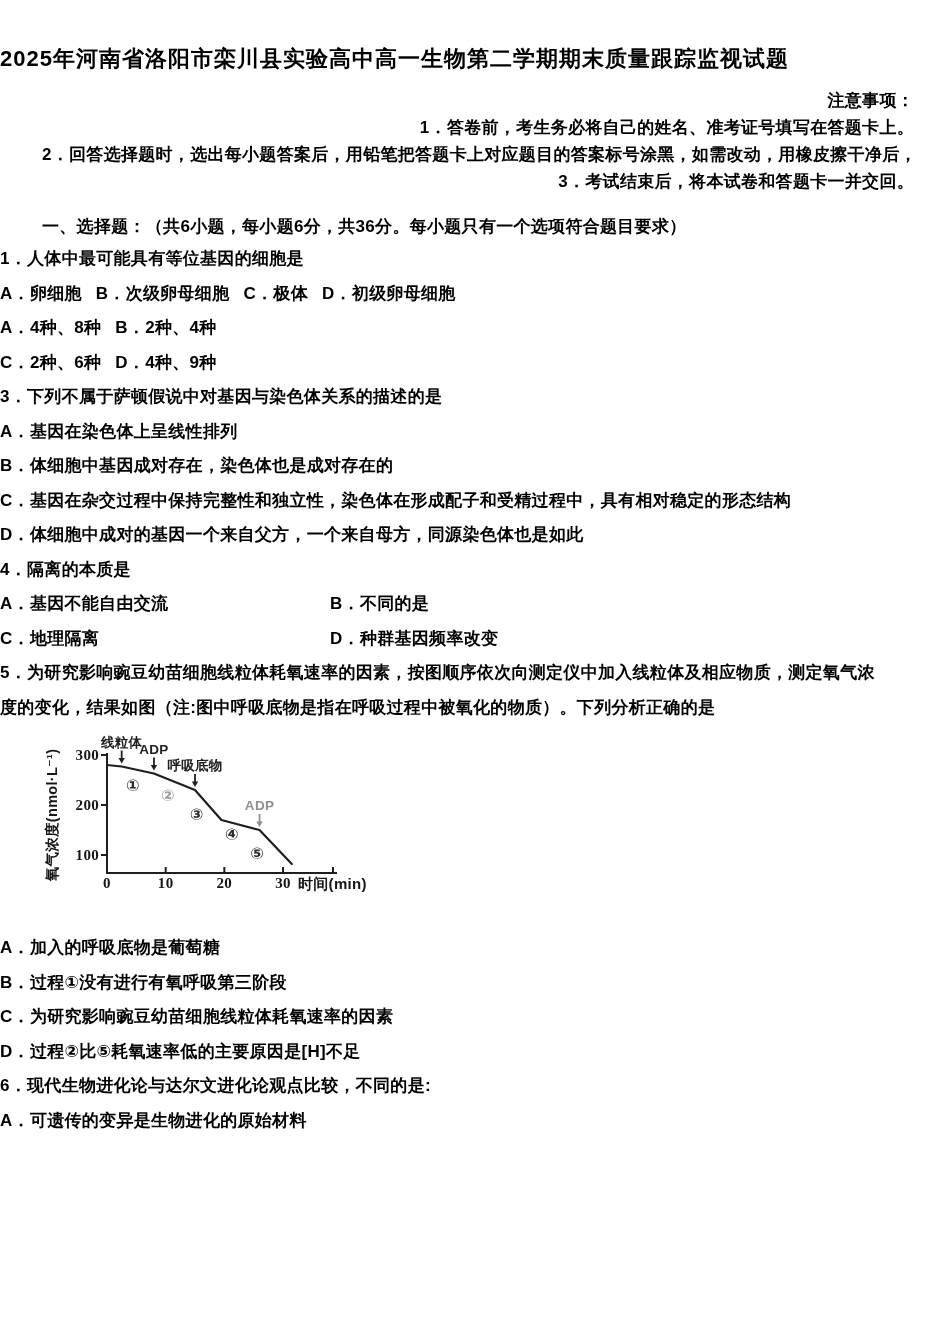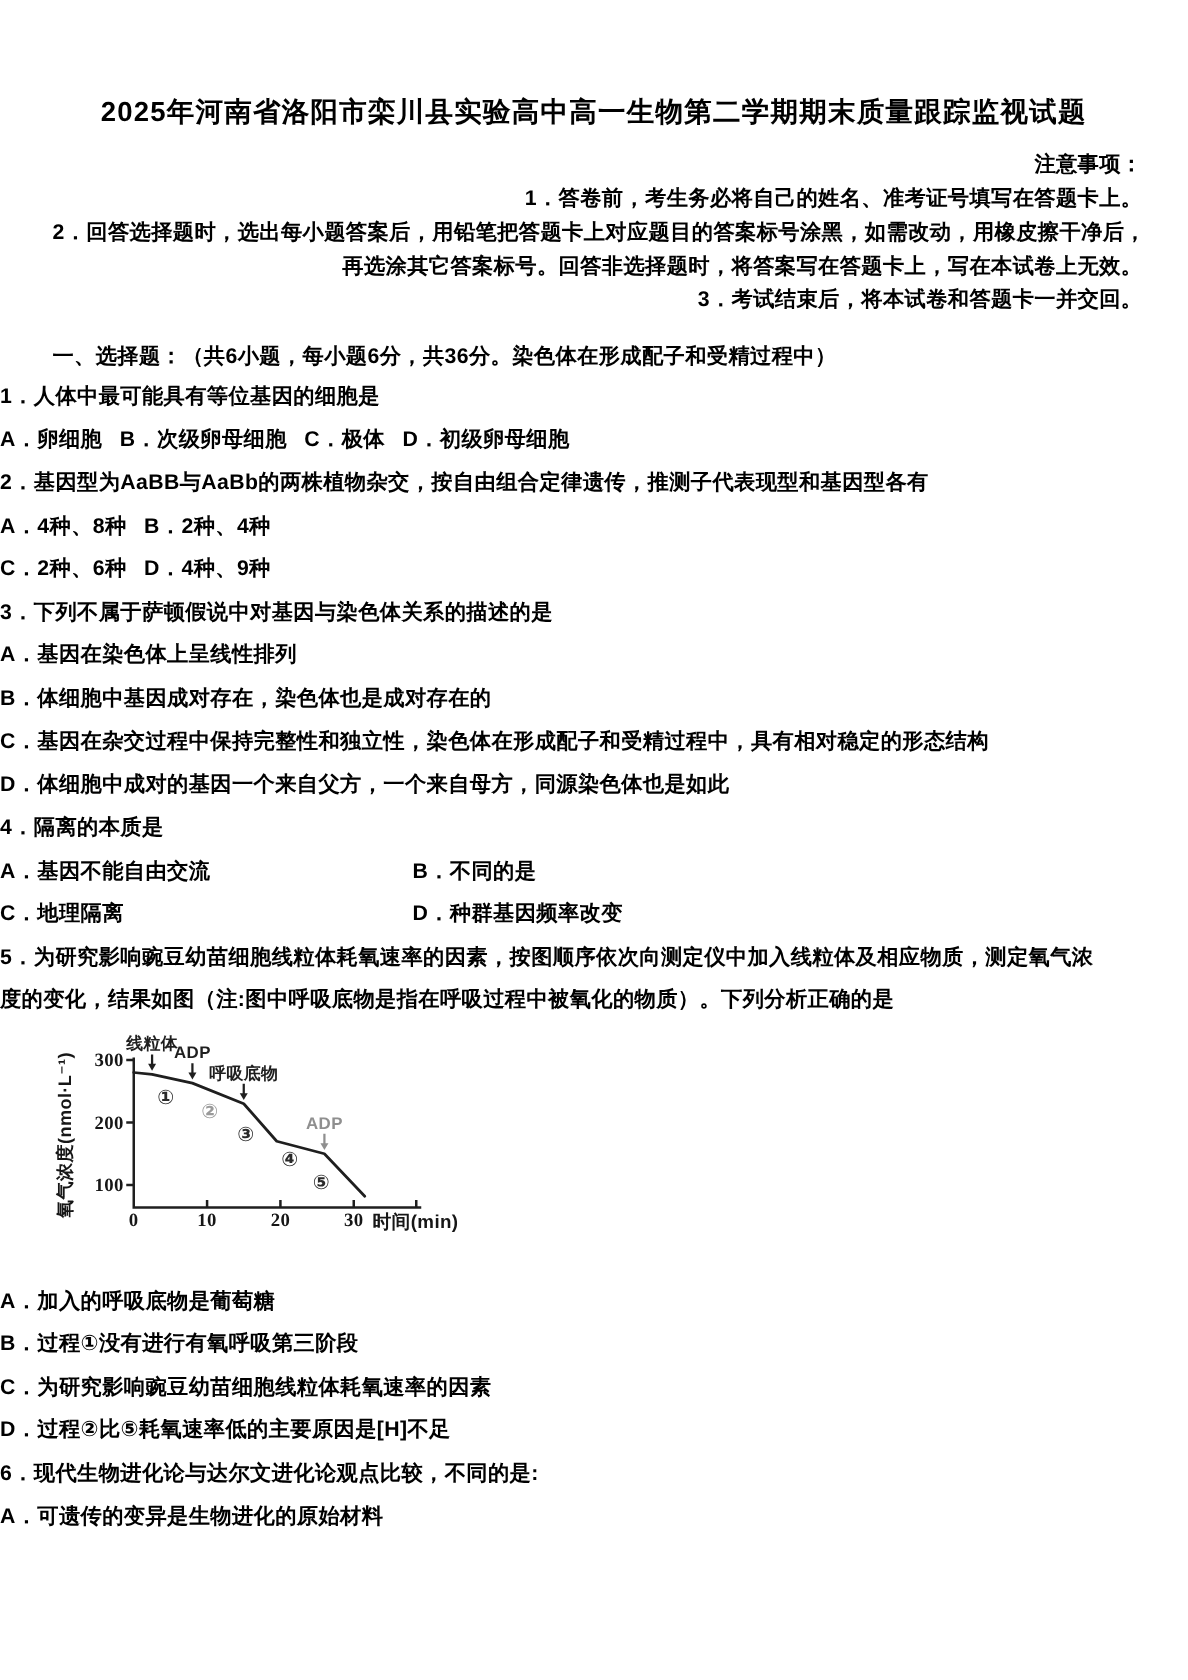--- a/index.html
+++ b/index.html
@@ -6,22 +6,22 @@
   .page {
     position:relative;
     width:950px; height:1344px;
     background:#ffffff;
     color:#000;
     font-family:"Liberation Sans","DejaVu Sans",sans-serif;
     overflow:hidden;
   }
   .title {
     margin:0;
-    padding-top:75px;
-    text-align:center;
+    padding-top:44px;
+    text-align:left;
     font-size:22px;
     font-weight:bold;
     letter-spacing:1px;
     line-height:30px;
   }
   .notice {
     margin-top:13px;
     padding-left:42px;
     padding-right:36px;
     font-size:17px;
@@ -54,34 +54,32 @@
 <body>
 
 <div class="page">
   <h1 class="title">2025年河南省洛阳市栾川县实验高中高一生物第二学期期末质量跟踪监视试题</h1>
 
   <div class="notice">
     <div class="nline">注意事项：</div>
     <div>
         <div class="nline">1．答卷前，考生务必将自己的姓名、准考证号填写在答题卡上。</div>
         <div class="nline">2．回答选择题时，选出每小题答案后，用铅笔把答题卡上对应题目的答案标号涂黑，如需改动，用橡皮擦干净后，</div>
-        <div class="nline">再选涂其它答案标号。回答非选择题时，将答案写在答题卡上，写在本试卷上无效。</div>
         <div class="nline">3．考试结束后，将本试卷和答题卡一并交回。</div>
       </div>
   </div>
 
-  <div class="section-heading">一、选择题：（共6小题，每小题6分，共36分。染色体在形成配子和受精过程中）</div>
+  <div class="section-heading">一、选择题：（共6小题，每小题6分，共36分。每小题只有一个选项符合题目要求）</div>
 
   <div class="qa">
       <div class="question">
         <div class="ln stem">1．人体中最可能具有等位基因的细胞是</div>
         <div class="ln optrow"><span class="opt">A．卵细胞</span><span class="opt">B．次级卵母细胞</span><span class="opt">C．极体</span><span class="opt">D．初级卵母细胞</span></div>
       </div>
       <div class="question">
-        <div class="ln stem">2．基因型为AaBB与AaBb的两株植物杂交，按自由组合定律遗传，推测子代表现型和基因型各有</div>
         <div class="ln optrow"><span class="opt">A．4种、8种</span><span class="opt">B．2种、4种</span></div>
         <div class="ln optrow"><span class="opt">C．2种、6种</span><span class="opt">D．4种、9种</span></div>
       </div>
       <div class="question">
         <div class="ln stem">3．下列不属于萨顿假说中对基因与染色体关系的描述的是</div>
         <div class="ln optrow"><span class="opt">A．基因在染色体上呈线性排列</span></div>
         <div class="ln optrow"><span class="opt">B．体细胞中基因成对存在，染色体也是成对存在的</span></div>
         <div class="ln optrow"><span class="opt">C．基因在杂交过程中保持完整性和独立性，染色体在形成配子和受精过程中，具有相对稳定的形态结构</span></div>
         <div class="ln optrow"><span class="opt">D．体细胞中成对的基因一个来自父方，一个来自母方，同源染色体也是如此</span></div>
       </div>

